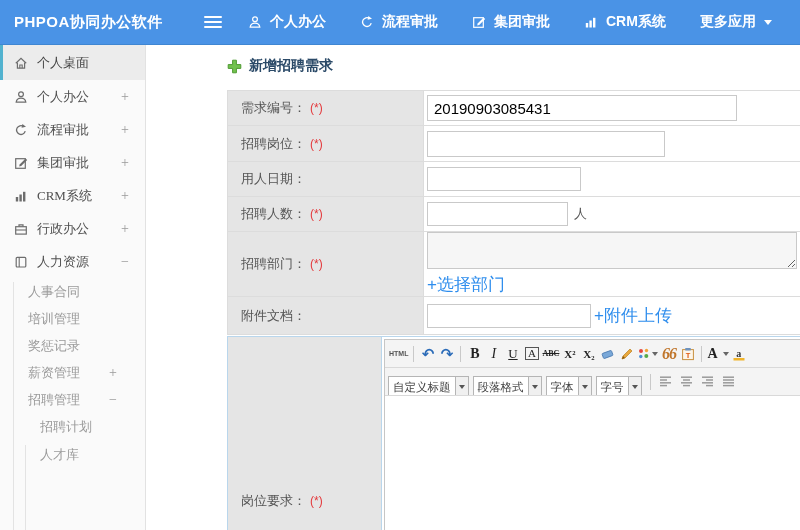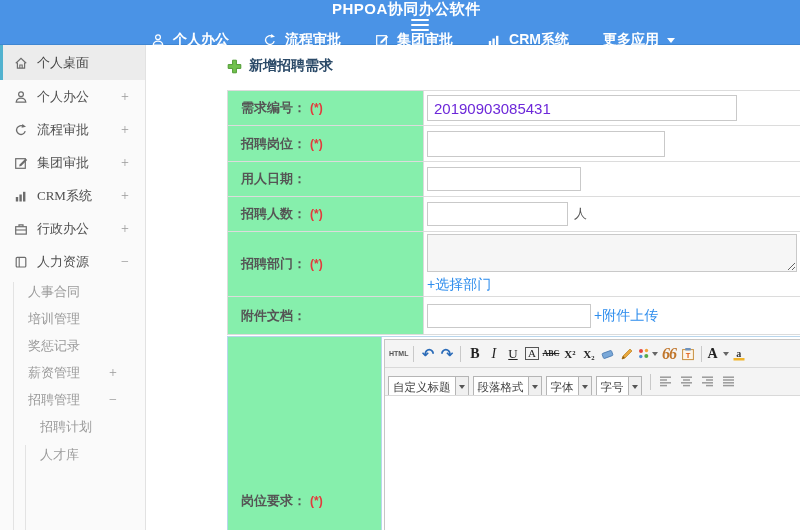--- a/index.html
+++ b/index.html
@@ -1,21 +1,21 @@
 <!DOCTYPE html>
 <html><head>
 <meta charset="utf-8">
 <style>
   html,body{margin:0;padding:0;background:#fff;}
   .app{position:relative;width:800px;height:530px;overflow:hidden;
        font-family:"Liberation Sans","DejaVu Sans",sans-serif;background:#fff;}
 
   
   .topbar{position:absolute;left:0;top:0;width:800px;height:44px;background:#4a93e6;
-          border-bottom:1px solid #3f86d2;display:flex;align-items:center;color:#fff;flex-direction:column;}
+          border-bottom:1px solid #3f86d2;display:flex;align-items:center;color:#fff;}
   .brand{width:150px;padding-left:14px;font-size:15px;font-weight:bold;letter-spacing:.5px;}
   .hamburger{margin-left:40px;width:18px;display:flex;flex-direction:column;gap:3px;cursor:pointer;}
   .hamburger span{height:2px;background:#fff;border-radius:1px;}
   .topmenu{display:flex;align-items:center;margin-left:26px;gap:34px;}
   .nav-item{display:flex;align-items:center;gap:8px;font-size:14px;font-weight:600;cursor:pointer;white-space:nowrap;}
   .nav-item .ic{display:flex;color:#fff;}
   .caret{width:0;height:0;border-left:4px solid transparent;border-right:4px solid transparent;
          border-top:5px solid currentColor;display:inline-block;}
 
   
@@ -36,28 +36,28 @@
 
   
   .main{position:absolute;left:146px;top:45px;right:0;bottom:0;background:#fff;}
   .page-title{position:absolute;left:81px;top:12px;display:flex;align-items:center;gap:7px;}
   .page-title h1{margin:0;font-size:14px;font-weight:bold;color:#2b4a68;}
 
   
   .form{position:absolute;left:81px;top:45px;width:578px;}
   .ftable{border:1px solid #dcdcdc;border-bottom:none;box-sizing:border-box;}
   .frow{display:flex;border-bottom:1px solid #dcdcdc;box-sizing:border-box;}
-  .flabel{width:196px;display:flex;align-items:center;padding-left:13px;background:#86efac;
-          border-right:1px solid #dcdcdc;box-sizing:border-box;font-size:13px;color:#555;font-weight:bold;}
+  .flabel{width:196px;display:flex;align-items:center;padding-left:13px;background:#e5e5e5;
+          border-right:1px solid #dcdcdc;box-sizing:border-box;font-size:13px;color:#555;}
   .req{margin-left:4px;color:#e4393c;font-size:12px;}
   .fvalue{flex:1;display:flex;align-items:center;padding-left:3px;background:#fff;box-sizing:border-box;}
-  .inp{height:24px;border:1px solid #c9c9c9;padding:0 6px;font-size:14px;color:#6d28d9;
+  .inp{height:24px;border:1px solid #c9c9c9;padding:0 6px;font-size:14px;color:#000000;
        box-sizing:border-box;background:#fff;font-family:inherit;}
   .unit{margin-left:6px;color:#555;font-size:13px;}
-  .flink{color:#2e8ded;font-size:14px;text-decoration:none;cursor:pointer;}
+  .flink{color:#2e8ded;font-size:17px;text-decoration:none;cursor:pointer;}
   .dept-ta{width:370px;height:38px;background:#f6f6f6;border:1px solid #c9c9c9;resize:both;
            box-sizing:border-box;font-family:inherit;}
   .col{flex-direction:column;align-items:flex-start;justify-content:center;}
   .frow7{display:flex;border:1px solid #b9d6ec;margin-top:1px;height:330px;width:578px;
          box-sizing:border-box;background:#fff;}
   .frow7 .flabel{border-right:1px solid #b9d6ec;}
   .frow7 .fvalue{padding:2px 0 0 2px;align-items:flex-start;}
 
   
   .editor{width:420px;height:324px;border:1px solid #c6c6c6;background:#fff;

